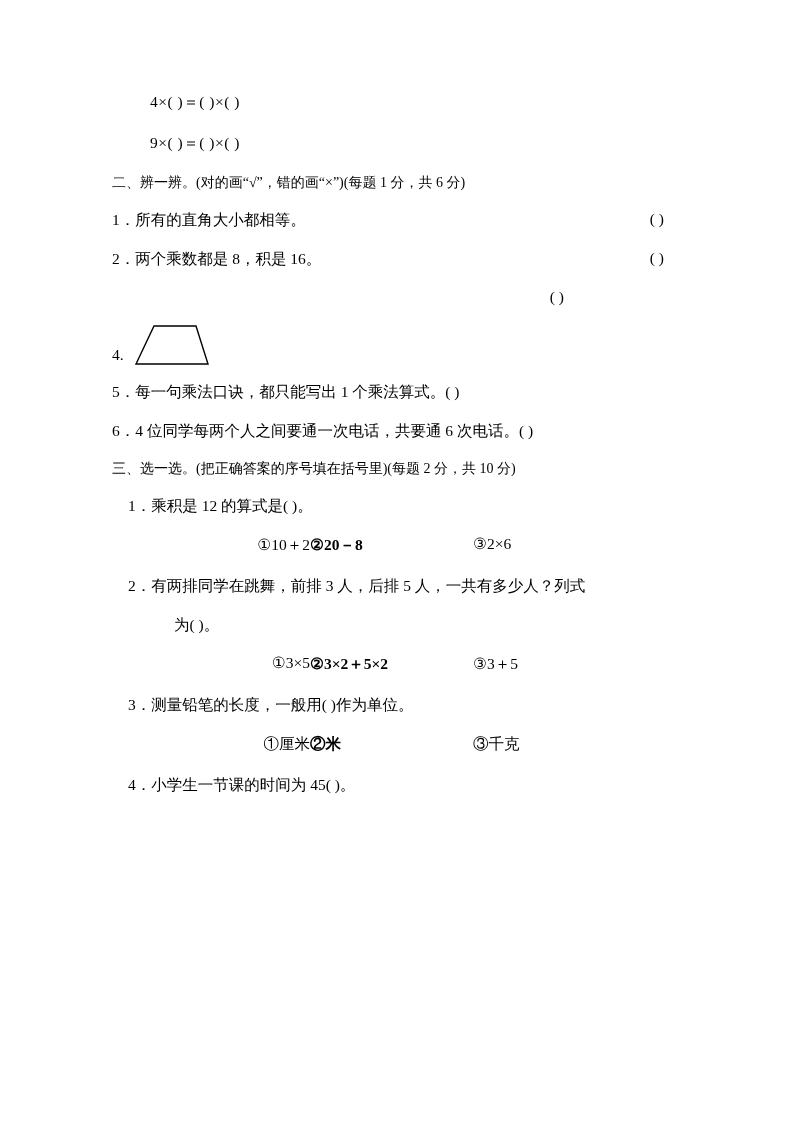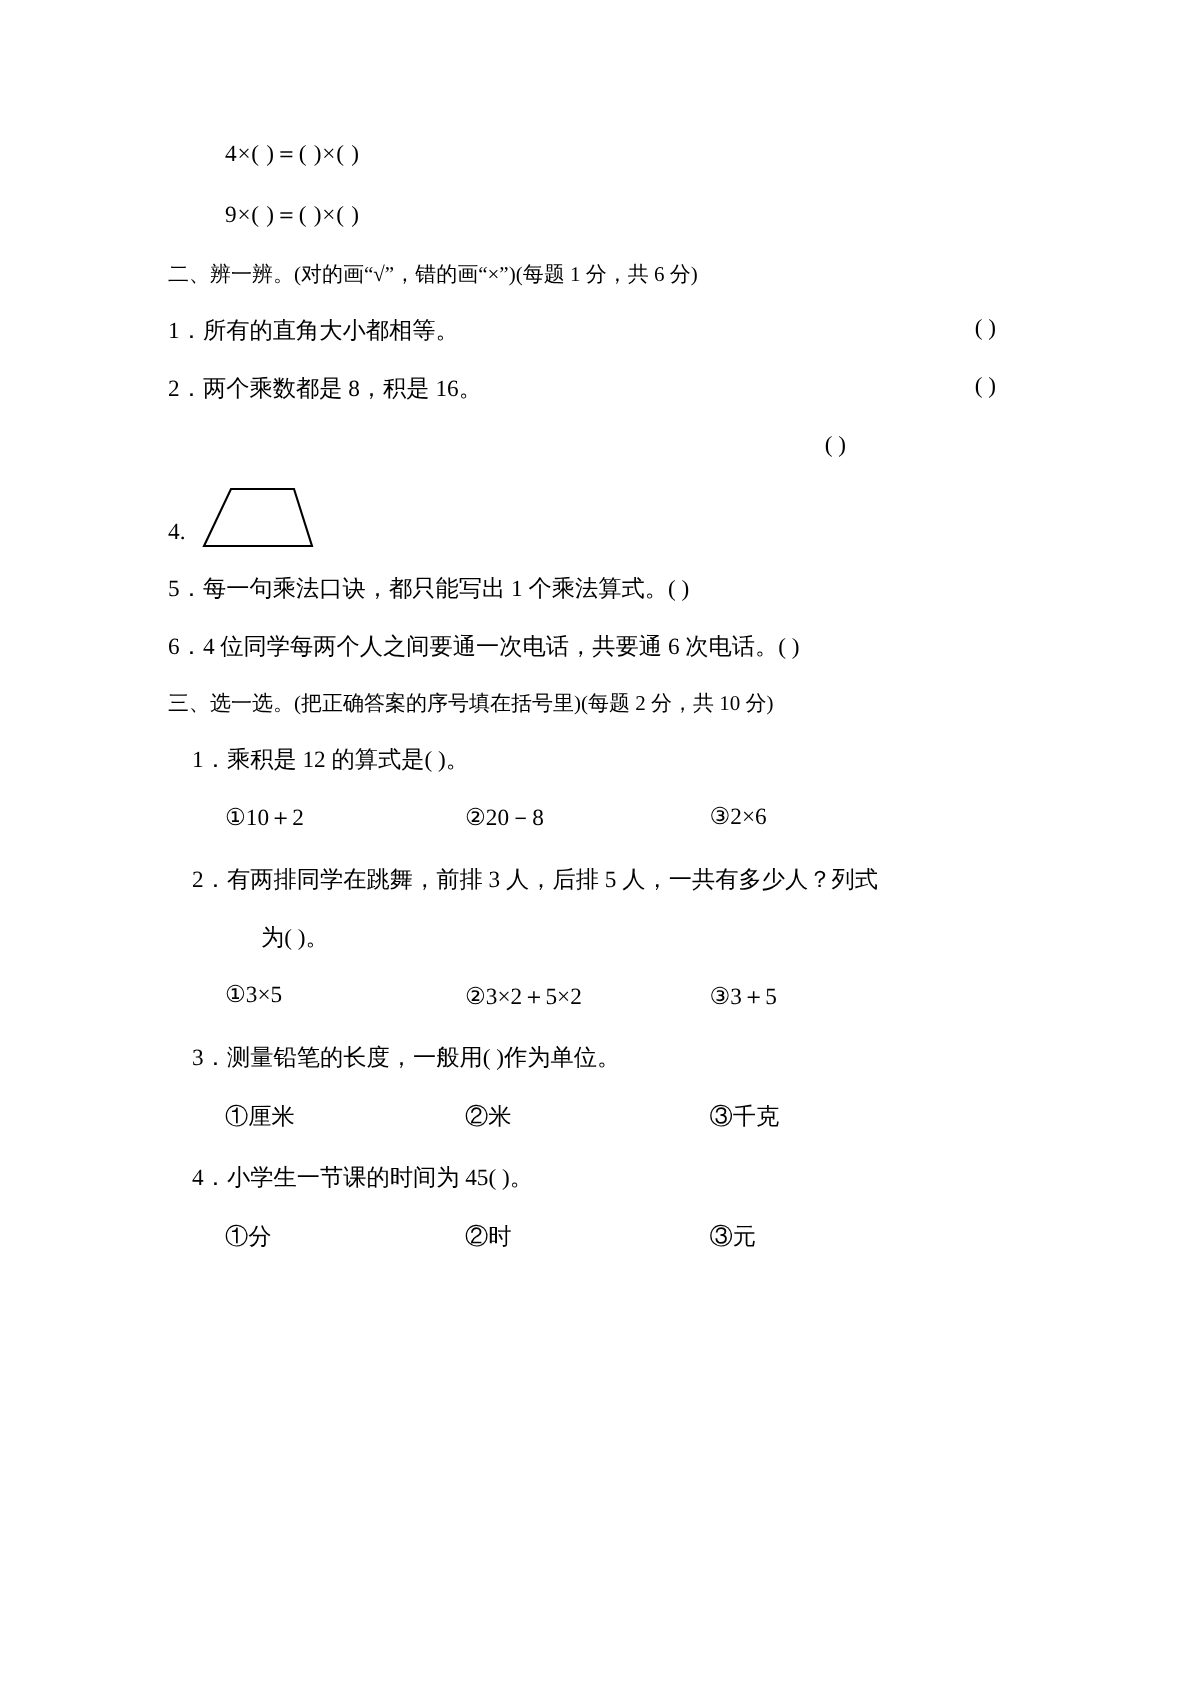--- a/index.html
+++ b/index.html
@@ -96,22 +96,22 @@
   }
   .options {
     font-size: 15.5px;
     margin: 0 0 20px 0;
     padding-left: 38px;
     display: flex;
   }
   .opt {
     display: inline-block;
   }
-  .opt-a { width: 160px; }
-  .opt-b { width: 163px; }
+  .opt-a { width: 160px; text-align: right; }
+  .opt-b { width: 163px; font-weight: bold; }
   .opt-c { width: 140px; }
 </style>
 </head>
 <body>
 
 <div class="page">
   <div class="content">
 
     <div class="fill-row">4×(        )＝(        )×(        )</div>
     <div class="fill-row">9×(        )＝(        )×(        )</div>
@@ -174,20 +174,15 @@
     </div>
     <div class="options">
       <span class="opt opt-a">①厘米</span>
       <span class="opt opt-b">②米</span>
       <span class="opt opt-c">③千克</span>
     </div>
 
     <div class="choice-item">
       <span>4．</span><span>小学生一节课的时间为 45(        )。</span>
     </div>
-    <div class="options">
-      <span class="opt opt-a">①分</span>
-      <span class="opt opt-b">②时</span>
-      <span class="opt opt-c">③元</span>
-    </div>
 
   </div>
 </div>
 
 </body></html>

